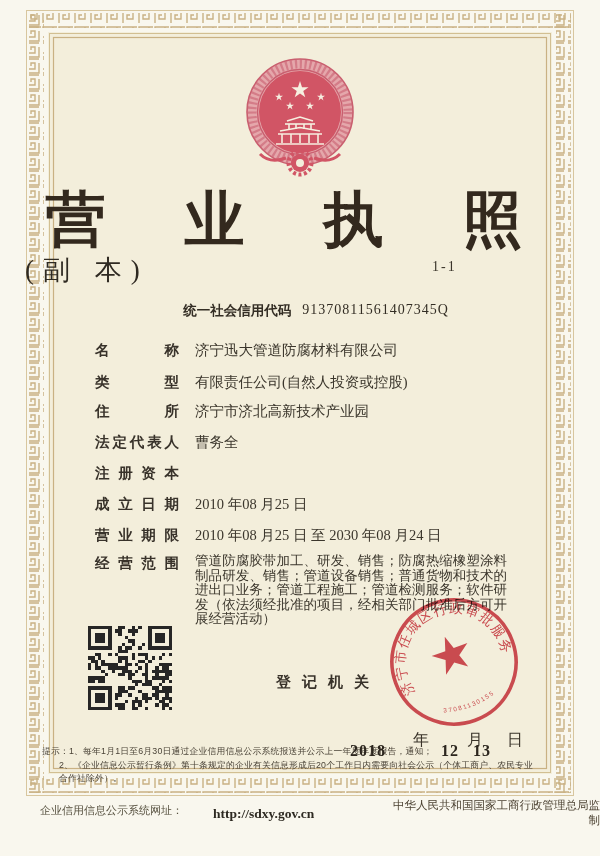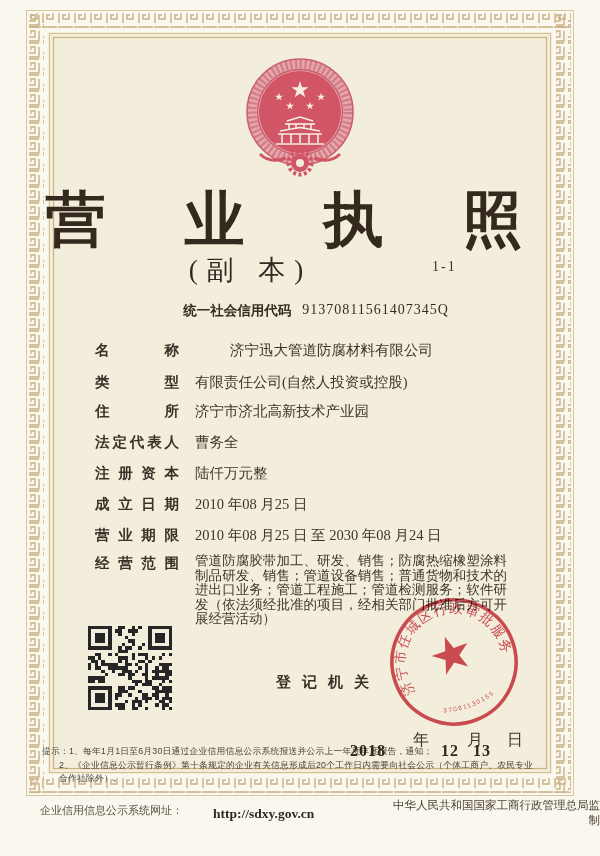--- a/index.html
+++ b/index.html
@@ -8,21 +8,21 @@
   .page { position:relative; width:600px; height:856px; background:#f9f7ee; overflow:hidden; }
   .paper-texture { position:absolute; left:54px; top:38px; width:492px; height:726px;
     background:#f3eedb;
     background-image:repeating-radial-gradient(circle at 30% 20%, rgba(205,185,140,0.05) 0 2px, rgba(0,0,0,0) 2px 9px),
                      repeating-radial-gradient(circle at 75% 70%, rgba(205,185,140,0.05) 0 2px, rgba(0,0,0,0) 2px 11px);
   }
   .frame-svg { position:absolute; left:26px; top:10px; }
   .abs { position:absolute; }
   .title { left:0; top:180px; width:600px; text-align:center; font-size:60px; font-weight:bold;
     color:#33291e; letter-spacing:32px; }
-  .subtitle { left:0; top:252px; width:492px; text-align:center; font-size:27px; color:#2f2a22;
+  .subtitle { left:16px; top:252px; width:492px; font-size:27px; color:#2f2a22;
     letter-spacing:9px; padding-left:9px; }
   .page-no { left:432px; top:259px; font-size:14px; color:#3a342a; letter-spacing:2px; }
   .credit-line { left:0; top:302px; width:600px; display:flex; justify-content:center; gap:11px;
     transform:translateX(16px); }
   .credit-label { font-family:"Liberation Sans","DejaVu Sans",sans-serif; font-weight:bold;
     font-size:13.5px; color:#332d24; }
   .credit-value { font-size:14px; color:#332d24; letter-spacing:1px; }
   .field-row { position:absolute; left:95px; display:flex; align-items:flex-start; }
   .field-label { width:84px; font-family:"Liberation Sans","DejaVu Sans",sans-serif;
     font-weight:bold; font-size:14.5px; color:#38322a; text-align:justify; text-align-last:justify; }
@@ -104,39 +104,38 @@
 
   <div class="abs title">营 业 执 照</div>
   <div class="abs subtitle">(副 本)</div>
   <div class="abs page-no">1-1</div>
 
   <div class="abs credit-line">
     <span class="credit-label">统一社会信用代码</span>
     <span class="credit-value">91370811561407345Q</span>
   </div>
 
-  <div class="field-row" style="top:341px;gap:35px;">
+  <div class="field-row" style="top:341px;">
     <span class="field-label">名称</span>
     <span class="field-value">济宁迅大管道防腐材料有限公司</span>
   </div>
   <div class="field-row" style="top:373px;">
     <span class="field-label">类型</span>
     <span class="field-value">有限责任公司(自然人投资或控股)</span>
   </div>
   <div class="field-row" style="top:402px;">
     <span class="field-label">住所</span>
     <span class="field-value">济宁市济北高新技术产业园</span>
   </div>
   <div class="field-row" style="top:433px;">
     <span class="field-label">法定代表人</span>
     <span class="field-value">曹务全</span>
   </div>
   <div class="field-row" style="top:464px;">
     <span class="field-label">注册资本</span>
-    <span class="field-value">陆仟万元整</span>
   </div>
   <div class="field-row" style="top:495px;">
     <span class="field-label">成立日期</span>
     <span class="field-value">2010 年08 月25 日</span>
   </div>
   <div class="field-row" style="top:526px;">
     <span class="field-label">营业期限</span>
     <span class="field-value">2010 年08 月25 日 至 2030 年08 月24 日</span>
   </div>
   <div class="field-row" style="top:554px;">

